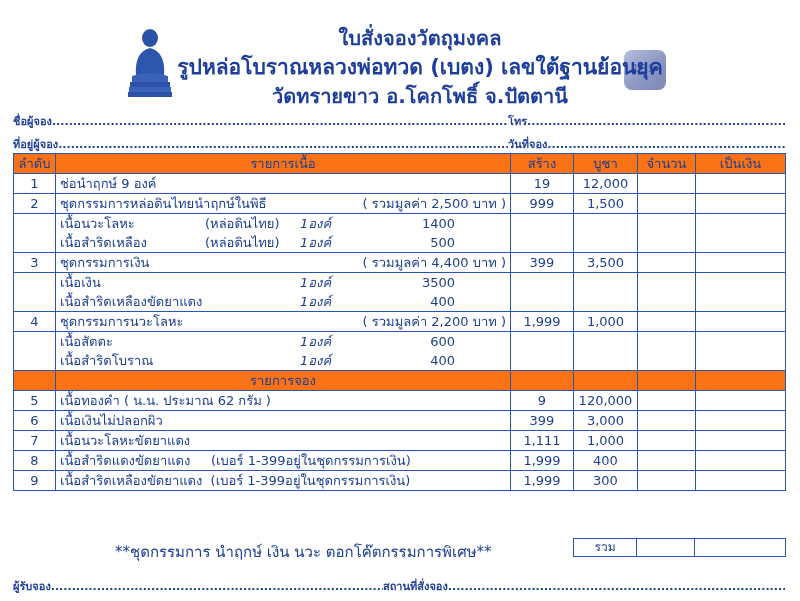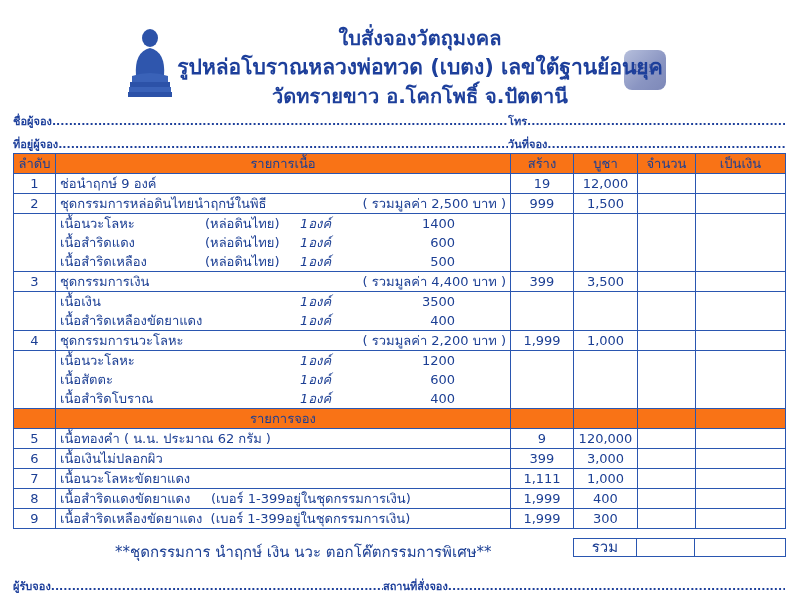--- a/index.html
+++ b/index.html
@@ -94,28 +94,20 @@
       <td></td>
     </tr>
     <tr class="sub-first">
       <td></td>
       <td><span class="item-name">เนื้อนวะโลหะ</span><span class="item-mat">(หล่อดินไทย)</span><span class="item-qty">1องค์</span><span class="item-val">1400</span></td>
       <td></td>
         <td></td>
         <td></td>
         <td></td>
     </tr>
-    <tr class="sub">
-      <td></td>
-      <td><span class="item-name">เนื้อสำริดแดง</span><span class="item-mat">(หล่อดินไทย)</span><span class="item-qty">1องค์</span><span class="item-val">600</span></td>
-      <td></td>
-        <td></td>
-        <td></td>
-        <td></td>
-    </tr>
     <tr class="sub-last">
       <td></td>
       <td><span class="item-name">เนื้อสำริดเหลือง</span><span class="item-mat">(หล่อดินไทย)</span><span class="item-qty">1องค์</span><span class="item-val">500</span></td>
       <td></td>
         <td></td>
         <td></td>
         <td></td>
     </tr>
 
     <tr>
@@ -143,28 +135,20 @@
         <td></td>
     </tr>
 
     <tr>
       <td class="c">4</td>
       <td><span>ชุดกรรมการนวะโลหะ</span><span style="float:right">( รวมมูลค่า 2,200 บาท )</span></td>
       <td class="c">1,999</td>
       <td class="c">1,000</td>
       <td></td>
       <td></td>
-    </tr>
-    <tr class="sub-first">
-      <td></td>
-      <td><span class="item-name" style="width:240px">เนื้อนวะโลหะ</span><span class="item-qty">1องค์</span><span class="item-val">1200</span></td>
-      <td></td>
-        <td></td>
-        <td></td>
-        <td></td>
     </tr>
     <tr class="sub">
       <td></td>
       <td><span class="item-name" style="width:240px">เนื้อสัตตะ</span><span class="item-qty">1องค์</span><span class="item-val">600</span></td>
       <td></td>
         <td></td>
         <td></td>
         <td></td>
     </tr>
     <tr class="sub-last">
@@ -231,21 +215,21 @@
 <div class="note">**ชุดกรรมการ นำฤกษ์ เงิน นวะ ตอกโค๊ตกรรมการพิเศษ**</div>
 
 <table class="total" style="top:538px;">
   <colgroup>
       <col style="width:63px">
       <col style="width:58px">
       <col style="width:91px">
     </colgroup>
   <tbody>
       <tr>
-    <td class="c" style="font-size:15px;">รวม</td>
+    <td class="c" style="font-size:12px;">รวม</td>
     <td></td>
     <td></td>
   </tr>
 </tbody>
   </table>
 
 <div class="field" style="left:13px; top:577px; width:370px;">ผู้รับจอง...................................................................................................................</div>
 <div class="field" style="left:383px; top:577px; width:402px;">สถานที่สั่งจอง...............................................................................................................</div>
 
 </body></html>

